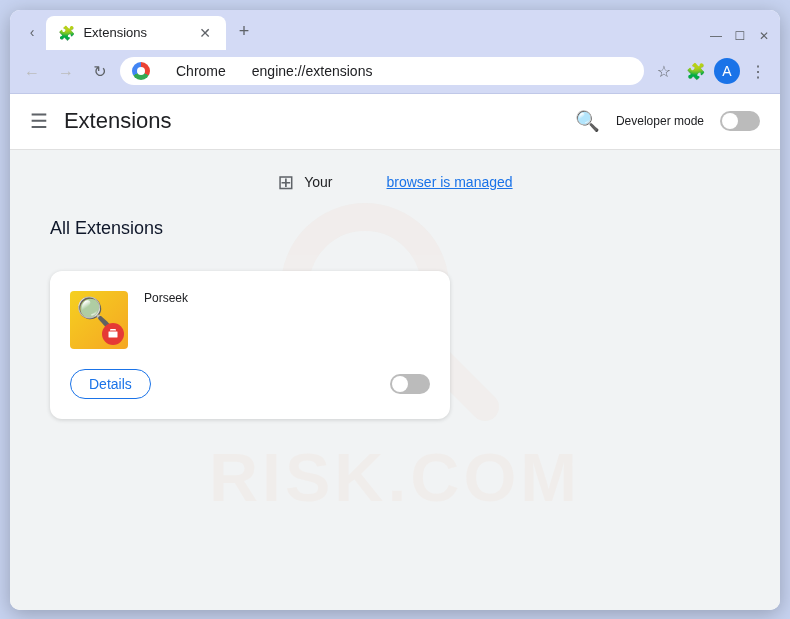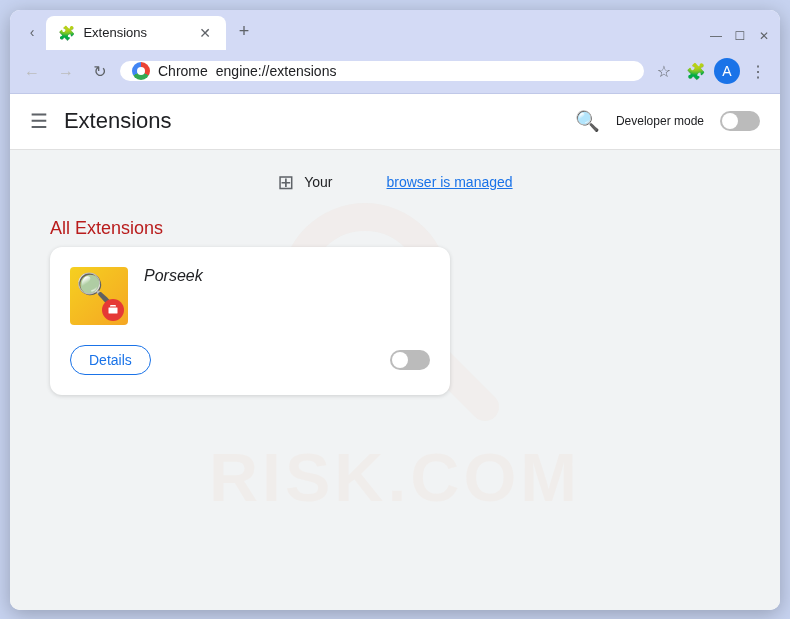--- a/index.html
+++ b/index.html
@@ -129,27 +129,27 @@
       align-items: center;
       justify-content: center;
       cursor: pointer;
       color: #5f6368;
       font-size: 16px;
     }
     .nav-btn.disabled { color: #bbb; cursor: default; }
 
     .address-bar {
       flex: 1;
-      height: 20px;
+      height: 28px;
       background: #fff;
       border-radius: 16px;
       display: flex;
       align-items: center;
       padding: 0 12px;
-      gap: 8px;
+      gap: 26px;
       font-size: 14px;
       color: #202124;
     }
 
     .chrome-logo {
       width: 18px;
       height: 18px;
       border-radius: 50%;
       background: conic-gradient(#EA4335 0deg 120deg, #34A853 120deg 240deg, #4285F4 240deg 360deg);
       position: relative;
@@ -303,22 +303,22 @@
     .managed-link {
       color: #1a73e8;
       text-decoration: underline;
       cursor: pointer;
       margin-left: 44px;
     }
 
     .all-ext-title {
       font-size: 18px;
       font-weight: 400;
-      color: #b91c1c;
-      margin-bottom: 8px;
+      color: #0f172a;
+      margin-bottom: 32px;
     }
 
     
     .ext-card {
       background: #fff;
       border-radius: 12px;
       padding: 20px;
       max-width: 400px;
       box-shadow: 0 1px 4px rgba(0,0,0,0.15);
     }
@@ -364,25 +364,24 @@
       color: #fff;
       font-size: 10px;
       font-weight: bold;
     }
 
     .ext-info {
       flex: 1;
     }
 
     .ext-name {
-      font-size: 16px;
+      font-size: 12px;
       font-weight: 500;
       color: #202124;
       margin-bottom: 12px;
-      font-style: italic;
     }
 
     .ext-desc {
       font-size: 13px;
       color: #5f6368;
       line-height: 1.4;
     }
 
     .ext-card-bottom {
       display: flex;

